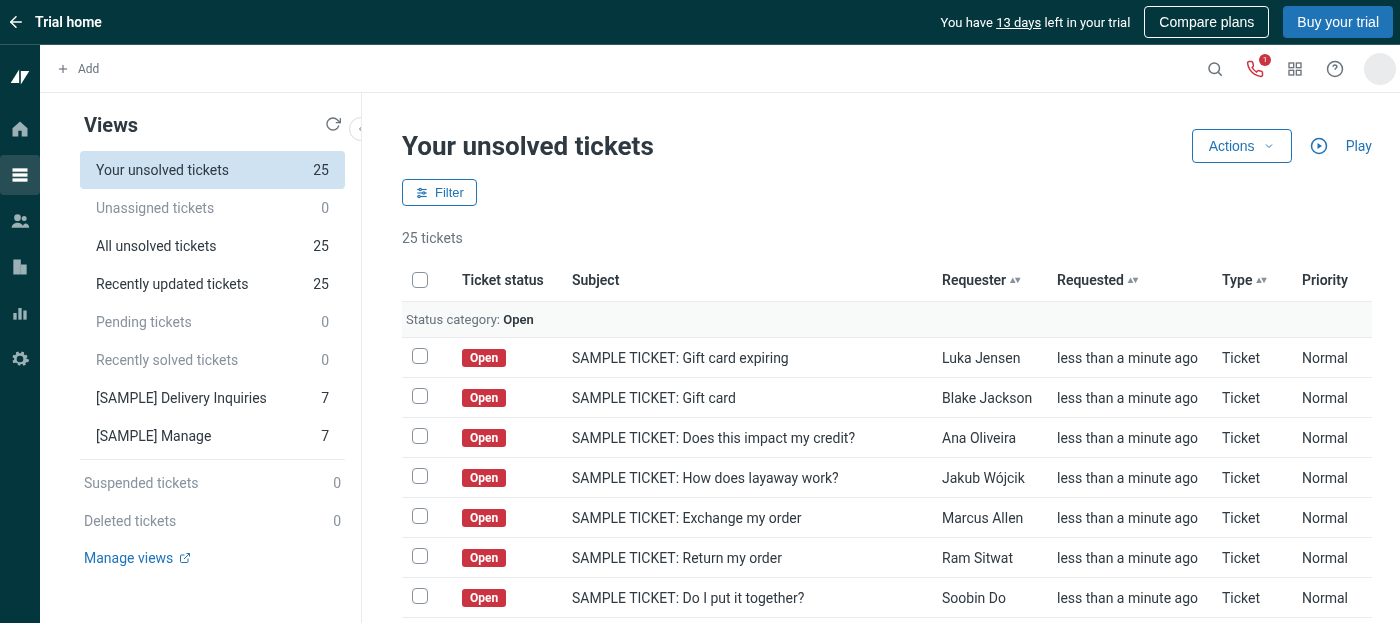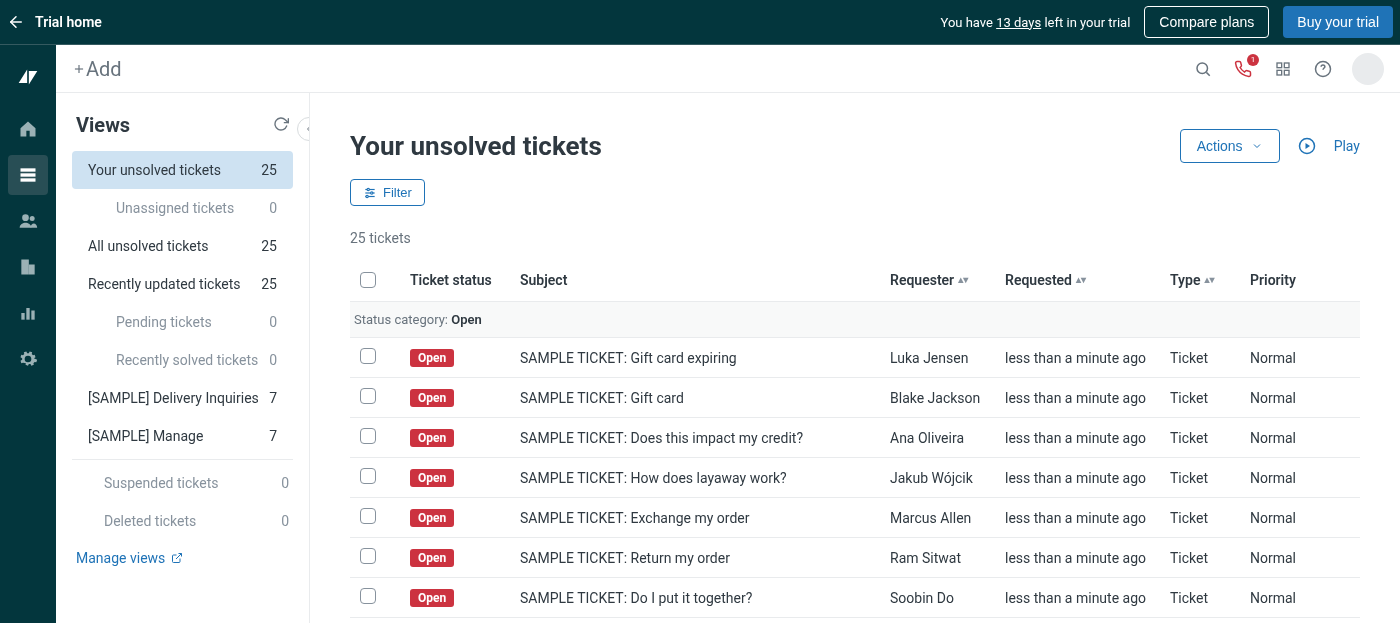--- a/index.html
+++ b/index.html
@@ -19,40 +19,40 @@
   .nav-rail { width:56px; background:#03363D; display:flex; flex-direction:column; align-items:center; padding-top:12px; gap:6px; }
   .nav-rail .rail-item { width:40px; height:40px; display:flex; align-items:center; justify-content:center; color:#87929D; border-radius:4px; cursor:pointer; }
   .nav-rail .rail-item.active { background:#284E55; color:#fff; }
   .nav-rail .rail-item svg { fill:#9BB1B5; }
   .nav-rail .rail-item.active svg { fill:#fff; }
   .nav-rail .logo { width:40px; height:40px; display:flex; align-items:center; justify-content:center; margin-bottom:6px; }
 
   .content { flex:1; display:flex; flex-direction:column; background:#fff; }
 
   .top-tabs { height:48px; border-bottom:1px solid #E9EBED; display:flex; align-items:center; justify-content:space-between; padding:0 16px; }
-  .top-tabs-left { display:flex; align-items:center; color:#68737D; font-size:20px; cursor:pointer; }
+  .top-tabs-left { display:flex; align-items:center; gap:8px; color:#68737D; font-size:12px; cursor:pointer; }
   .top-tabs-left svg { stroke:#68737D; }
   .top-tabs-right { display:flex; align-items:center; gap:18px; }
   .tb-icon { width:22px; height:22px; display:flex; align-items:center; justify-content:center; cursor:pointer; position:relative; color:#68737D; }
   .tb-icon svg { stroke:#68737D; fill:none; }
   .tb-icon.phone svg { stroke:#CC3340; }
   .tb-icon .badge { position:absolute; top:-4px; right:-5px; width:12px; height:12px; border-radius:50%; background:#CC3340; color:#fff; font-size:8px; display:flex; align-items:center; justify-content:center; }
   .avatar { width:32px; height:32px; border-radius:50%; background:#E9EBED; }
 
   .body2 { flex:1; display:flex; overflow:hidden; }
 
-  .views-panel { width:254px; border-right:1px solid #E9EBED; position:relative; overflow:hidden; }
+  .views-panel { width:322px; border-right:1px solid #E9EBED; position:relative; overflow:hidden;padding-left:24px; }
   .views-inner { padding:20px 16px 20px 16px; height:100%; overflow:auto; }
   .views-head { display:flex; align-items:center; justify-content:space-between; margin-bottom:14px; padding:0 4px; }
   .views-head h2 { margin:0; font-size:20px; font-weight:700; color:#2F3941; }
   .views-head .refresh { cursor:pointer; }
   .view-list { list-style:none; margin:0; padding:0; }
   .view-item { display:flex; justify-content:space-between; align-items:center; height:38px; padding:0 16px; border-radius:4px; font-size:14px; color:#2F3941; cursor:pointer; }
   .view-item.active { background:#CEE2F2; font-weight:400; }
-  .view-item.muted { color:#87929D;margin-left:28px; }
+  .view-item.muted { color:#87929D; }
   .view-item .count { color:#2F3941; }
   .view-item.muted .count { color:#87929D; }
   .view-divider { height:1px; background:#E9EBED; margin:4px 0; }
   .view-section2 .view-item { padding:0 4px; }
   .manage-link { color:#1F73B7; font-size:14px; padding:10px 4px; display:flex; align-items:center; gap:6px; cursor:pointer; }
 
   .collapse-handle { position:absolute; top:24px; right:-12px; width:24px; height:24px; border:1px solid #D8DCDE; background:#fff; border-radius:50%; display:flex; align-items:center; justify-content:center; cursor:pointer; z-index:5; }
 
   .main-area { flex:1; overflow:auto; padding:36px 0 0 0; position:relative; }
   .main-inner { padding:0 40px; }

